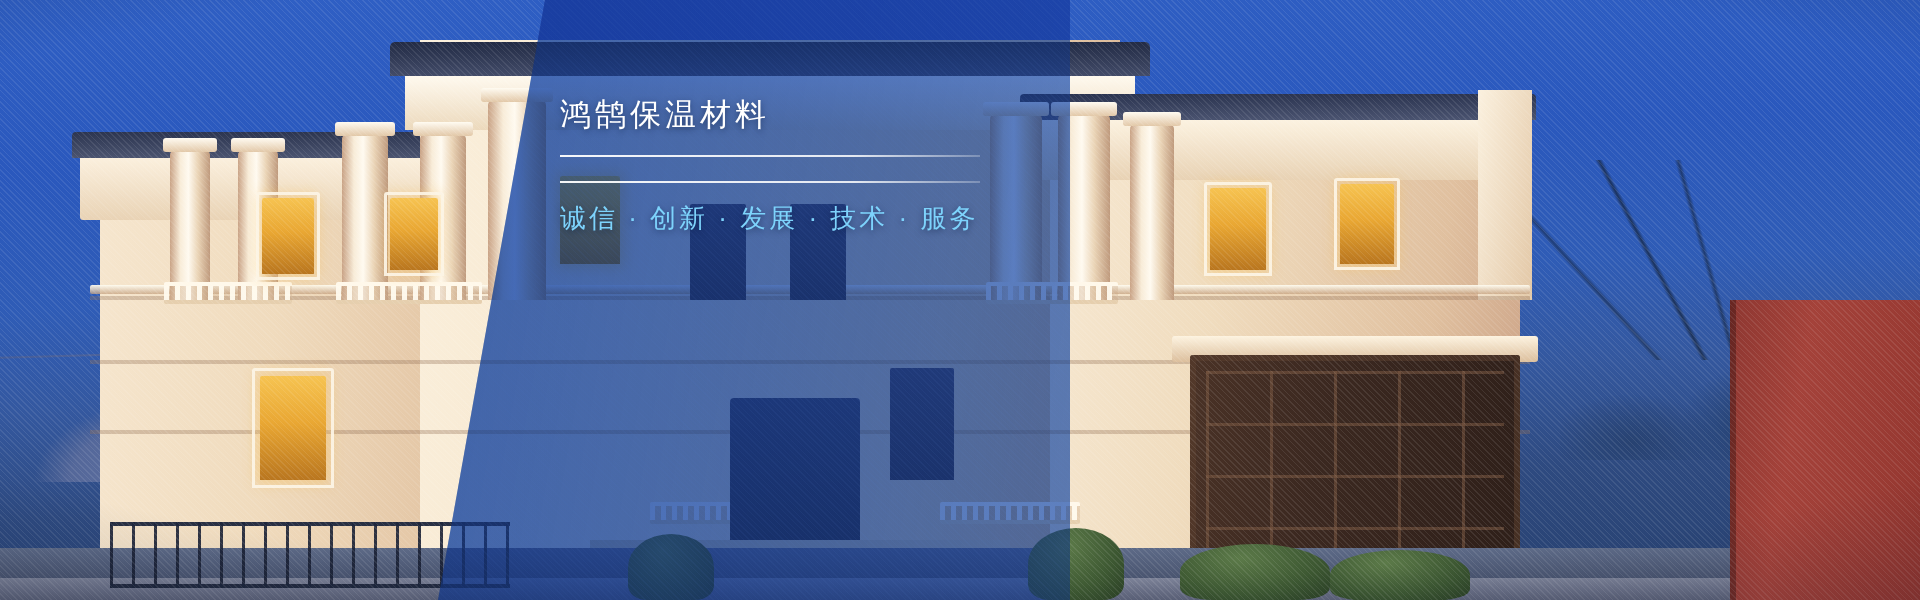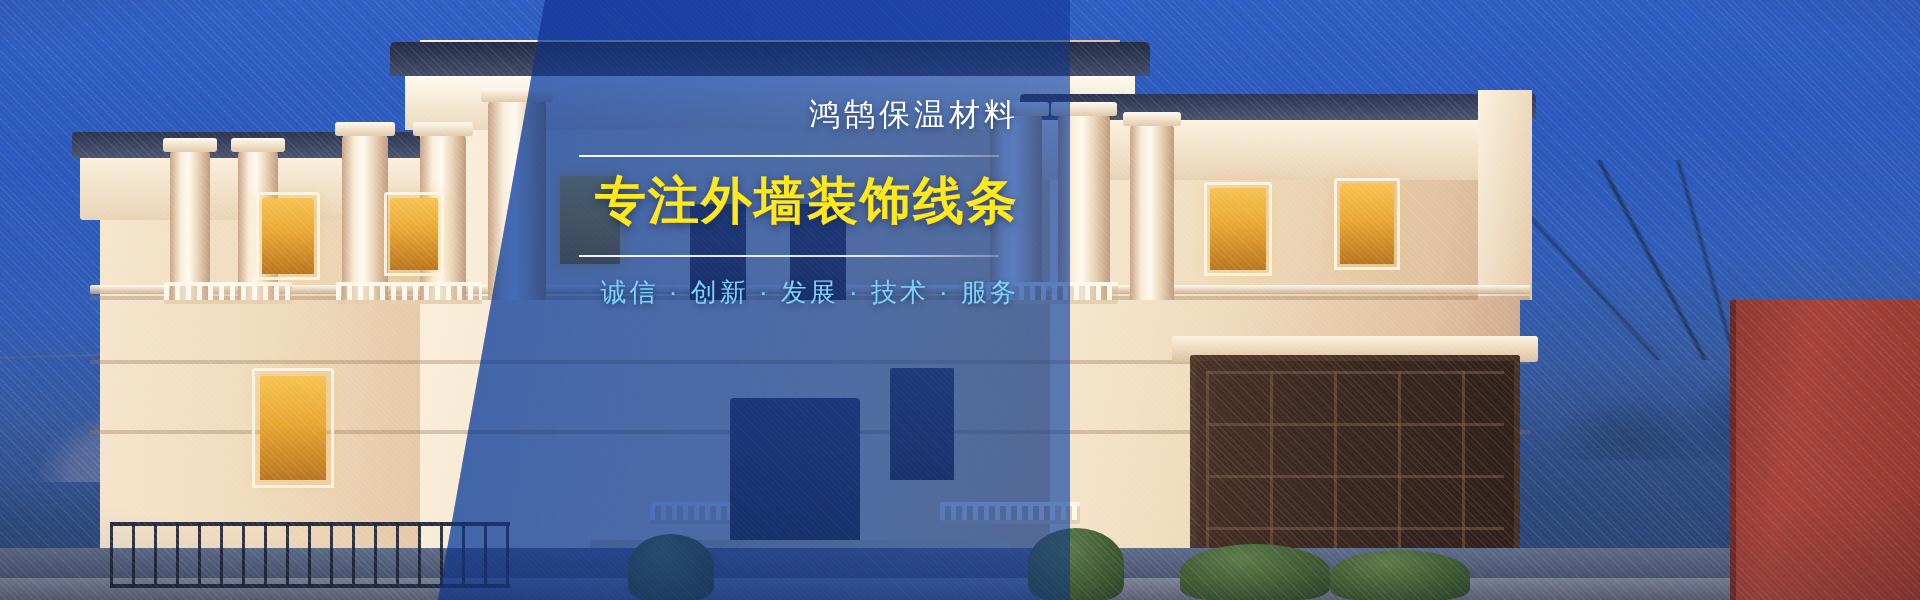--- a/index.html
+++ b/index.html
@@ -120,21 +120,21 @@
   
   .panel { position:absolute; top:0; left:0; width:1070px; height:600px;
     background:linear-gradient(100deg, rgba(29,66,150,.80) 0%, rgba(30,70,156,.76) 45%, rgba(33,78,165,.60) 100%);
     clip-path:polygon(545px 0, 1070px 0, 1070px 600px, 438px 600px);
     mix-blend-mode:multiply; }
   .panel2 { position:absolute; top:0; left:0; width:1070px; height:600px;
     background:linear-gradient(100deg, rgba(41,92,198,.42) 0%, rgba(44,98,205,.34) 100%);
     clip-path:polygon(545px 0, 1070px 0, 1070px 600px, 438px 600px); }
 
   
-  .textblock { position:absolute; left:579px; top:96px; width:440px; z-index:6;text-align:right; }
+  .textblock { position:absolute; left:560px; top:96px; width:440px; z-index:6; }
 
   .brand { font-size:31px; letter-spacing:4px; color:#ffffff; font-weight:400;
     text-shadow:0 2px 6px rgba(10,25,60,.55); line-height:1.2; }
 
   .rule { height:2px; width:420px; margin:22px 0 14px 0;
     background:linear-gradient(90deg, rgba(255,255,255,.95) 0%, rgba(255,255,255,.85) 70%, rgba(255,255,255,.25) 100%); }
   .rule.bottom { margin:24px 0 18px 0; width:420px; }
 
   .headline { font-size:51px; font-weight:700; color:#ffe81e; letter-spacing:2px;
     line-height:1.17; white-space:nowrap;
@@ -228,18 +228,17 @@
     <div class="hatch"></div>
     <div class="vignette"></div>
   </div>
 
   <div class="panel"></div>
   <div class="panel2"></div>
 
   <div class="textblock">
     <div class="brand">鸿鹄保温材料</div>
     <div class="rule"></div>
-    <div class="headline">专注外墙装饰线条</div>
     <div class="rule bottom"></div>
     <div class="tagline">诚信 · 创新 · 发展 · 技术 · 服务</div>
   </div>
 
 </div>
 
 </body></html>

